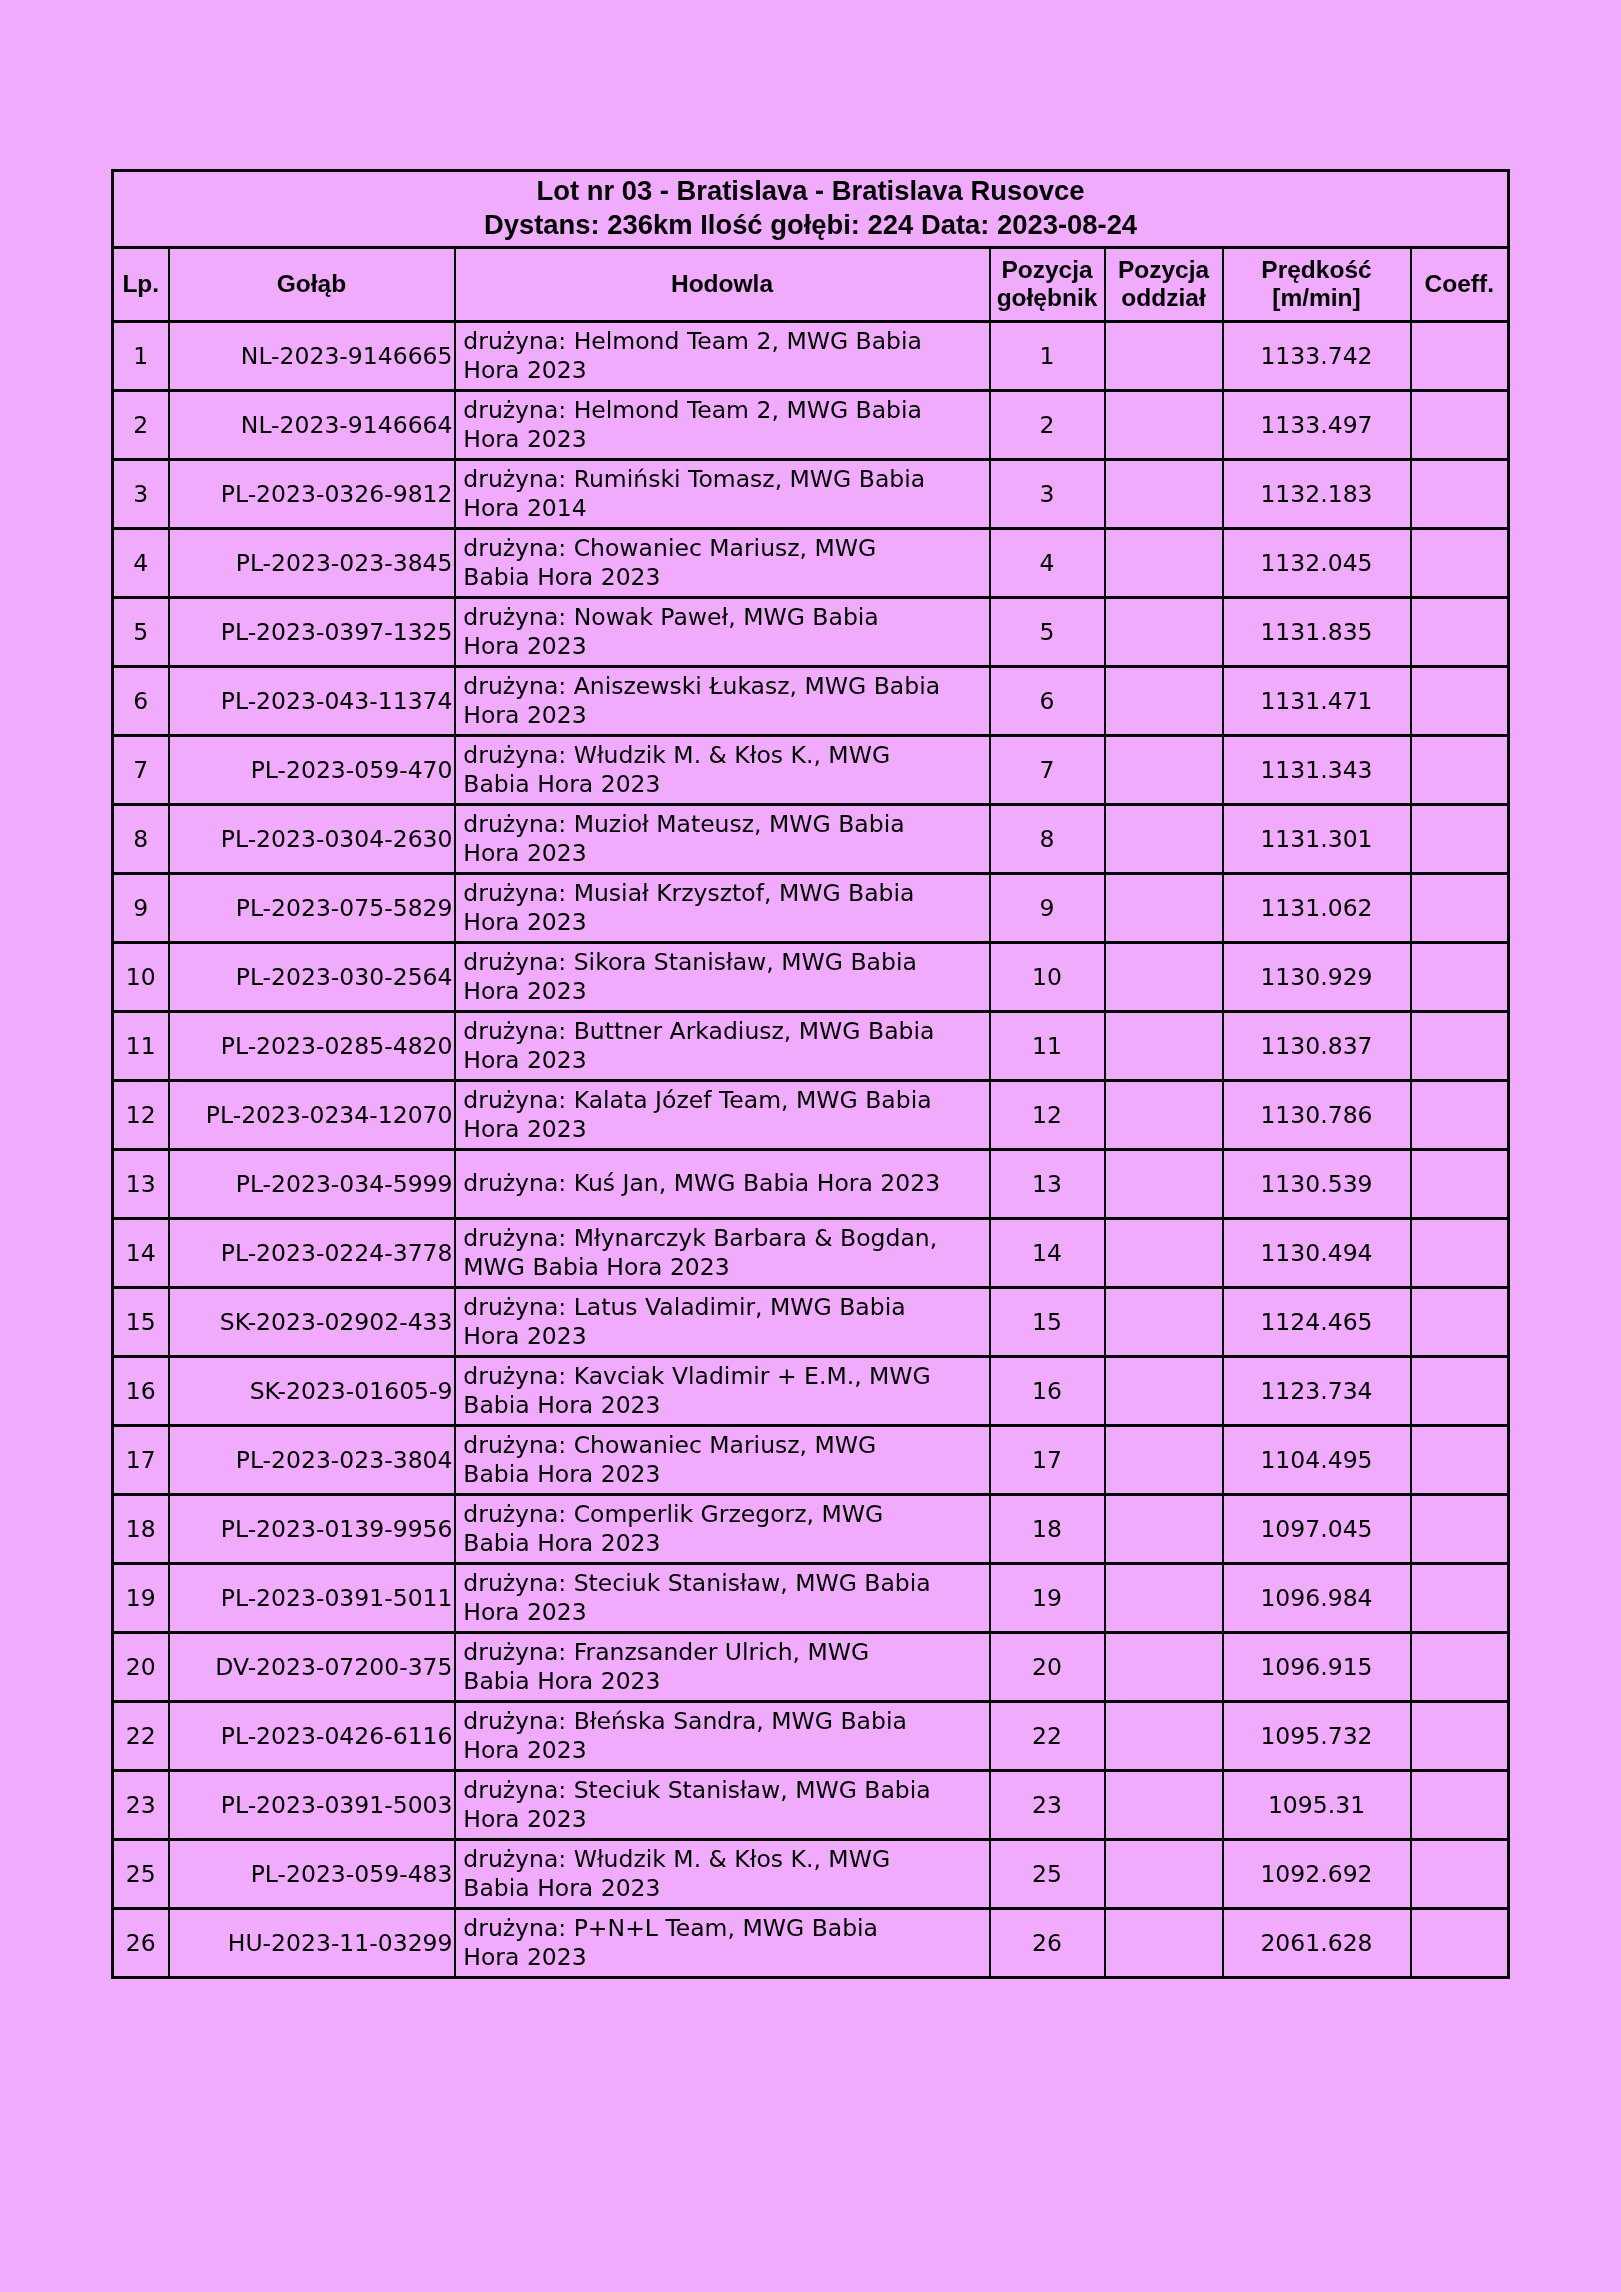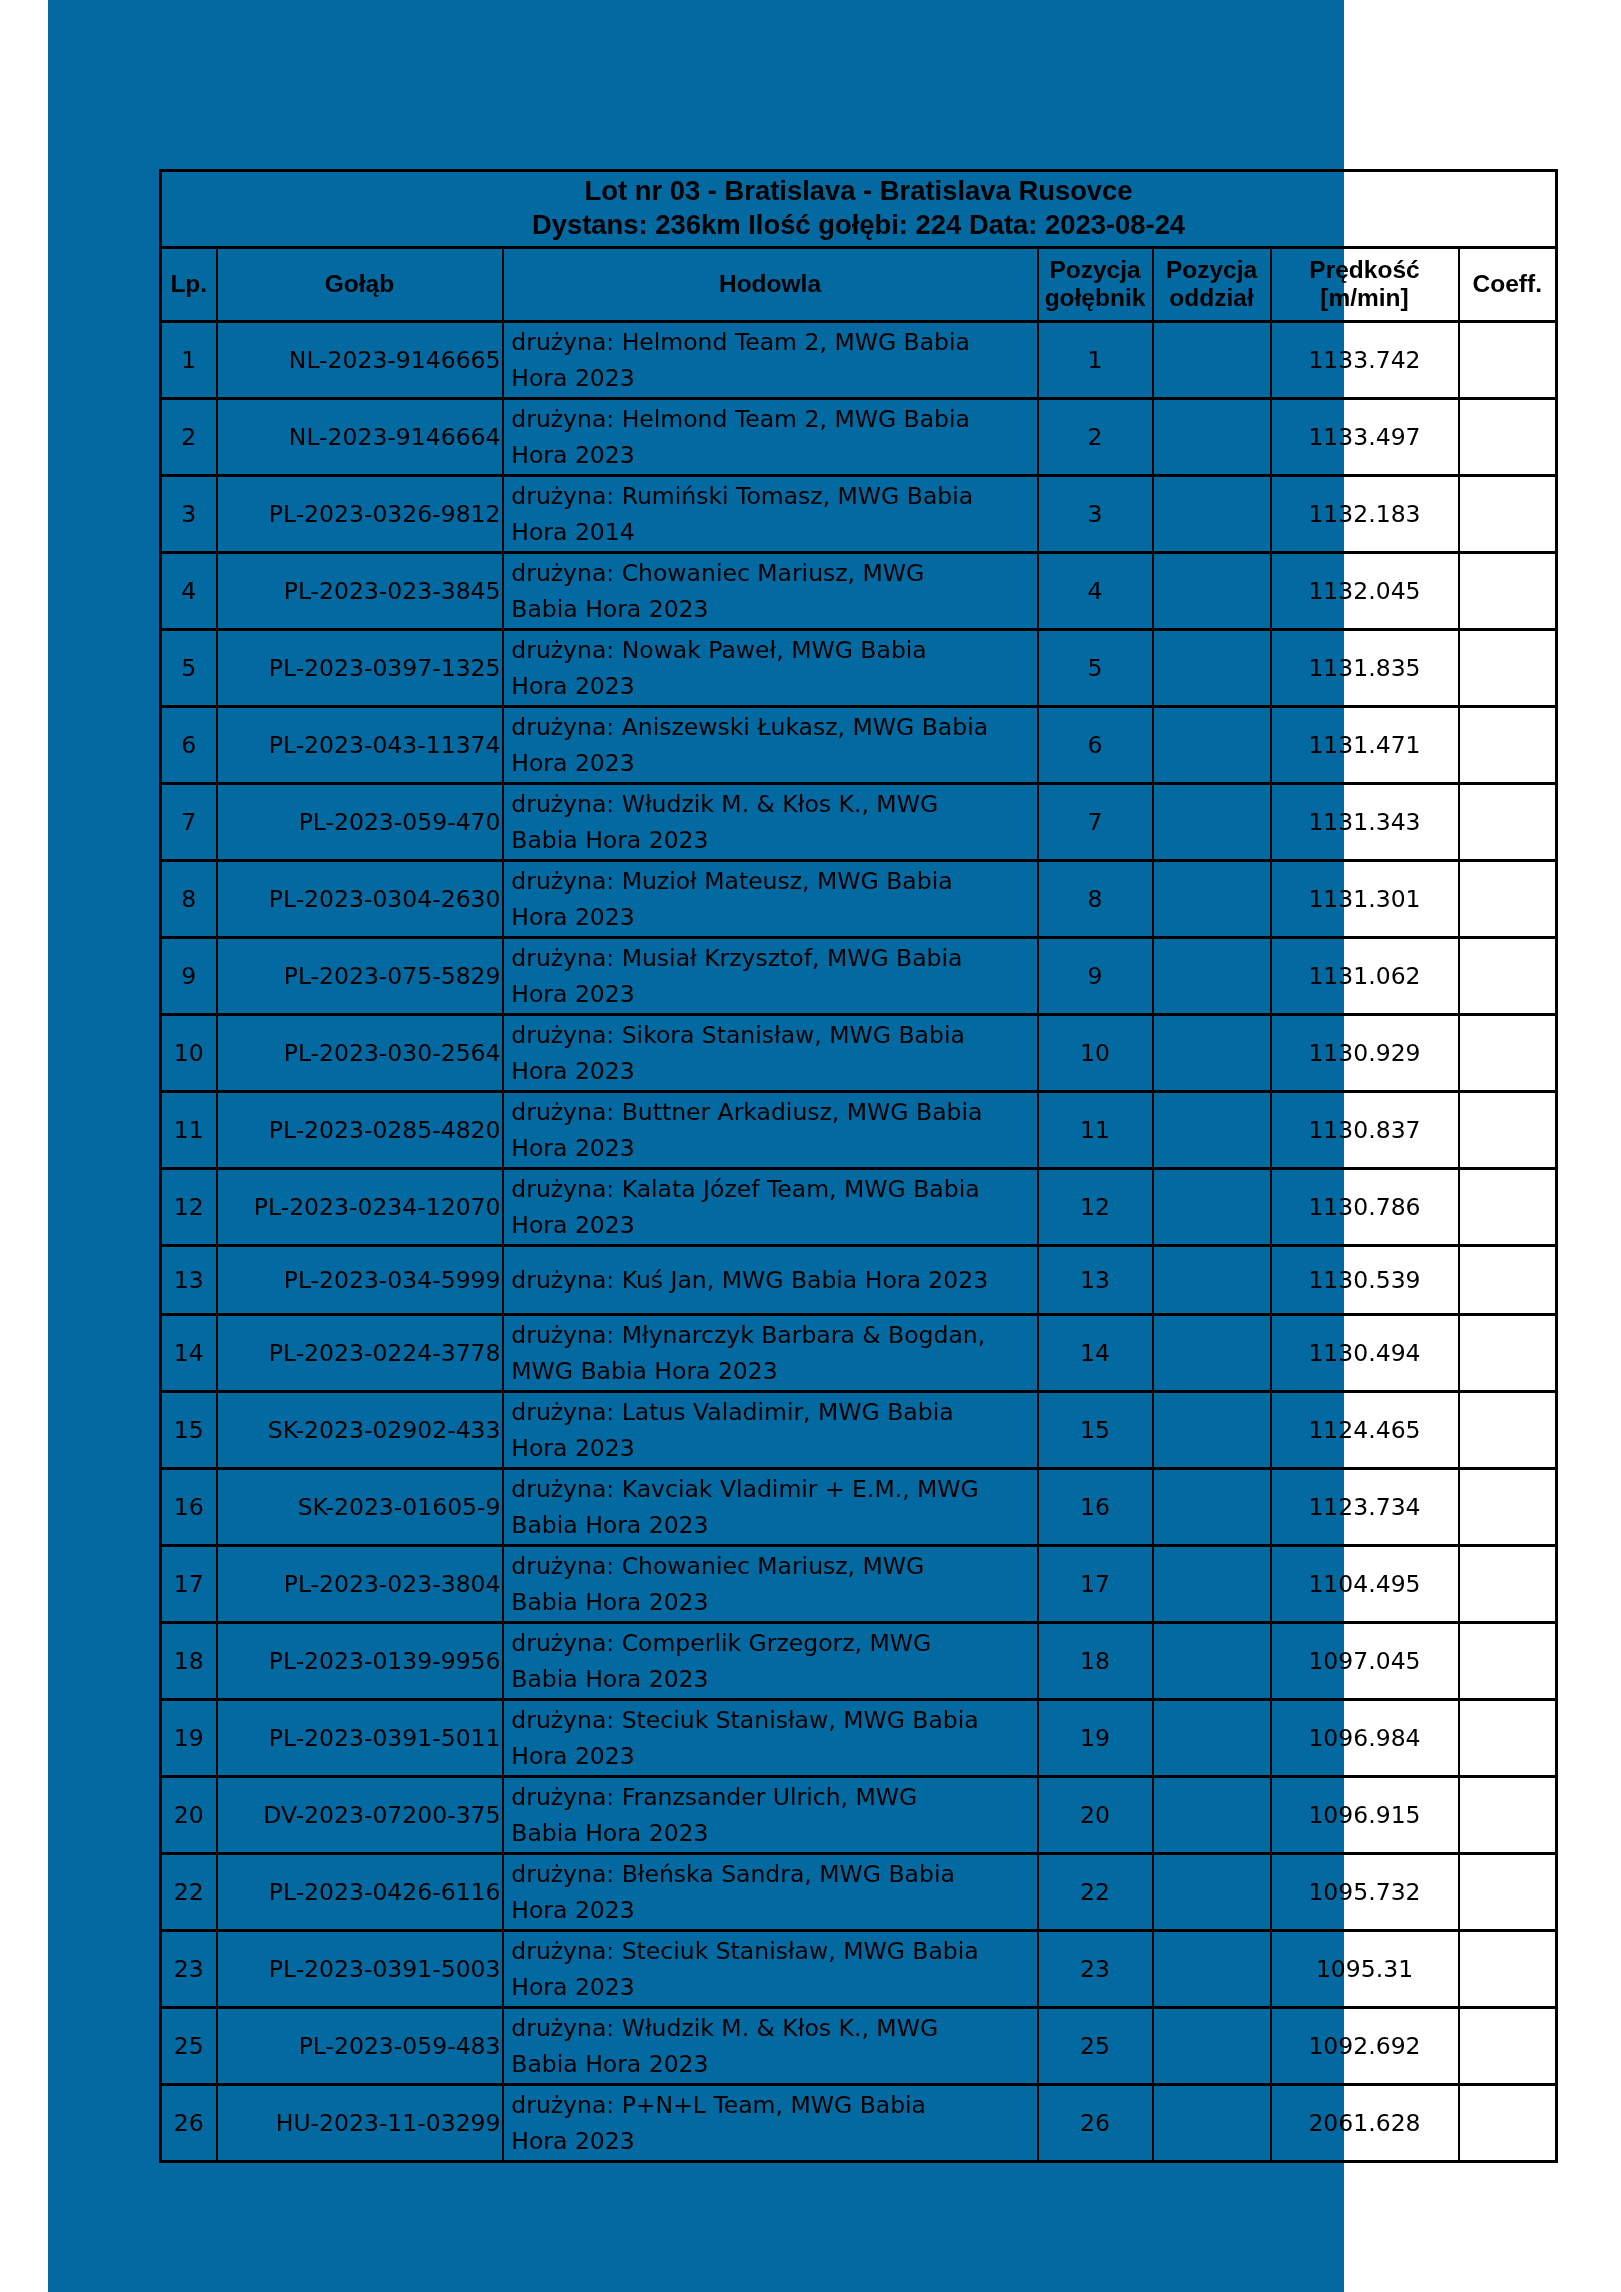--- a/index.html
+++ b/index.html
@@ -2,26 +2,25 @@
 <html><head>
 <meta charset="utf-8">
 <style>
   html, body {
     margin: 0;
     padding: 0;
     background: #ffffff;
   }
   .page {
     position: relative;
-    width: 1296px;
+    width: 1621px;
     height: 2293px;
-    background: #0369a1;
+    background: #f0abfc;
     color: #000000;
     font-family: "Liberation Sans", sans-serif;
-    margin-left: 48px;
   }
   table.results {
     position: absolute;
     left: 111px;
     top: 169px;
     width: 1396px;
     border-collapse: collapse;
     table-layout: fixed;
     border: 3.9px solid #000;
   }
@@ -56,21 +55,21 @@
     font-family: "DejaVu Sans", sans-serif;
     font-size: 23.5px;
     vertical-align: middle;
   }
   td.c { text-align: center; }
   td.l { text-align: right; padding-left: 6.9px; }
   td.team {
     text-align: left;
     padding-left: 7.8px;
     padding-right: 48px;
-    line-height: 36px;
+    line-height: 29px;
   }
 </style>
 </head>
 <body>
 
 <div class="page">
   <table class="results">
     <colgroup>
       <col style="width:56px">
       <col style="width:286px">

